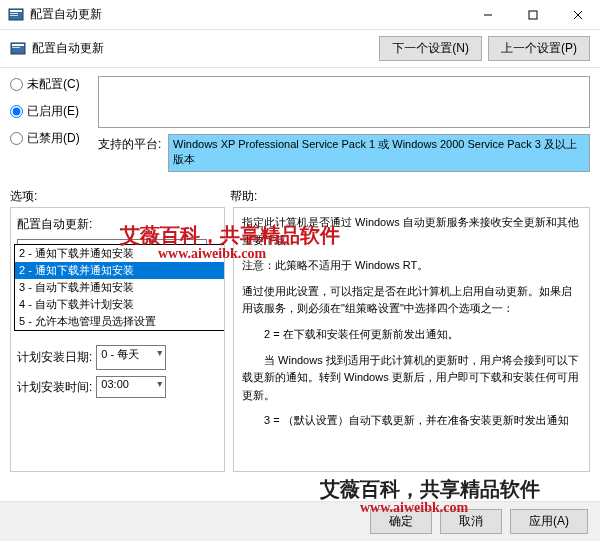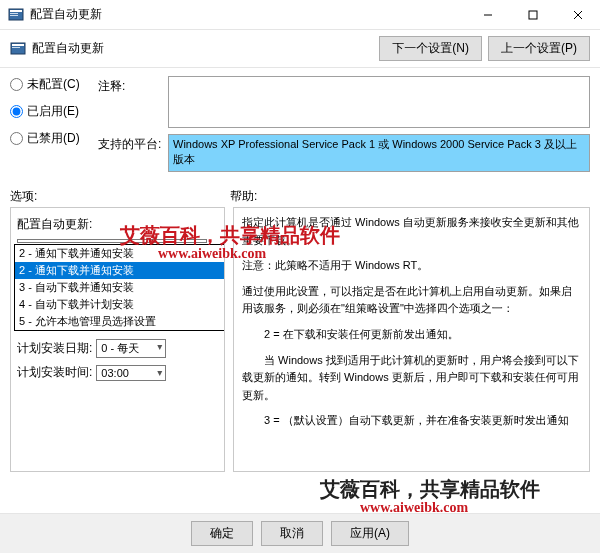--- a/index.html
+++ b/index.html
@@ -24,31 +24,31 @@
 .platform-box { flex: 1; height: 38px; border: 1px solid #a0a0a0; background: #7dd3fc; padding: 2px 4px; line-height: 1.4; font-size: 11px; }
 .mid-labels { display: flex; padding: 6px 10px 2px 10px; align-items: flex-end; }
 .mid-labels .opt-label { width: 220px; }
 .lower { display: flex; padding: 0 10px; gap: 8px; }
 .panel { border: 1px solid #c9c9c9; background: #fff; overflow: hidden; }
 .options-panel { width: 215px; height: 265px; padding: 8px 6px; position: relative; }
 .help-panel { flex: 1; height: 265px; padding: 6px 8px; line-height: 1.6; font-size: 11px; overflow: hidden; }
 .help-panel p { margin-bottom: 8px; }
 .options-panel .row { margin-bottom: 6px; display: flex; align-items: center; }
 .options-panel label { margin-right: 4px; }
-.combo { border: 1px solid #7a7a7a; background: #fff; padding: 1px 18px 1px 4px; position: relative; display: inline-block; min-width: 70px; font-size: 11px; }
+.combo { border: 1px solid #7a7a7a; background: #fff; padding: 1px 18px 7px 4px; position: relative; display: inline-block; min-width: 70px; font-size: 11px; }
 .combo::after { content: "▾"; position: absolute; right: 3px; top: 1px; font-size: 10px; color: #555; }
 .dropdown-open { position: absolute; top: 36px; left: 3px; width: 232px; border: 1px solid #000; background: #fff; z-index: 10; }
 .dropdown-open .item { padding: 1px 4px; font-size: 11px; white-space: nowrap; }
 .dropdown-open .item.selected { background: #0078d7; color: #fff; }
 .watermark { position: absolute; color: #c81820; font-family: "KaiTi","STKaiti",serif; font-weight: 600; pointer-events: none; z-index: 20; }
 .wm1 { top: 222px; left: 120px; font-size: 20px; }
 .wm1b { top: 246px; left: 158px; font-size: 14px; color: #c81820; }
 .wm2 { top: 476px; left: 320px; font-size: 20px; color: #222; font-family: "KaiTi","STKaiti",serif; }
 .wm2b { top: 500px; left: 360px; font-size: 14px; color: #c81820; }
-.footer { position: absolute; bottom: 0; left: 0; right: 0; height: 40px; border-top: 1px solid #e5e5e5; display: flex; justify-content: center; align-items: center; padding: 0 12px; gap: 8px; background: #f0f0f0; }
+.footer { position: absolute; bottom: 12px; left: 0; right: 0; height: 40px; border-top: 1px solid #e5e5e5; display: flex; justify-content: flex-end; align-items: center; padding: 0 12px; gap: 8px; background: #f0f0f0; }
 .footer .btn { border: 1px solid #adadad; background: #e1e1e1; padding: 3px 18px; font-size: 12px; }
 </style>
 </head>
 <body>
 
 <div class="titlebar">
   <span class="icon">
     <svg viewBox="0 0 16 16" width="16" height="16">
         <rect x="1" y="2" width="14" height="11" fill="#3a6ea5" stroke="#1c3a5e"></rect>
         <rect x="2" y="3" width="12" height="2" fill="#fff"></rect>
@@ -100,21 +100,20 @@
         <input type="radio" name="st" checked="" style="">
         <span>已启用(E)</span>
       </div>
     <div class="radio-row">
         <input type="radio" name="st" style="">
         <span>已禁用(D)</span>
       </div>
   </div>
   <div class="right-col">
     <div class="field-row">
-      <div class="field-label">注释:</div>
       <div class="comment-box"></div>
     </div>
     <div class="field-row">
       <div class="field-label">支持的平台:</div>
       <div class="platform-box">Windows XP Professional Service Pack 1 或 Windows 2000 Service Pack 3 及以上版本</div>
     </div>
   </div>
 </div>
 
 <div class="mid-labels">

